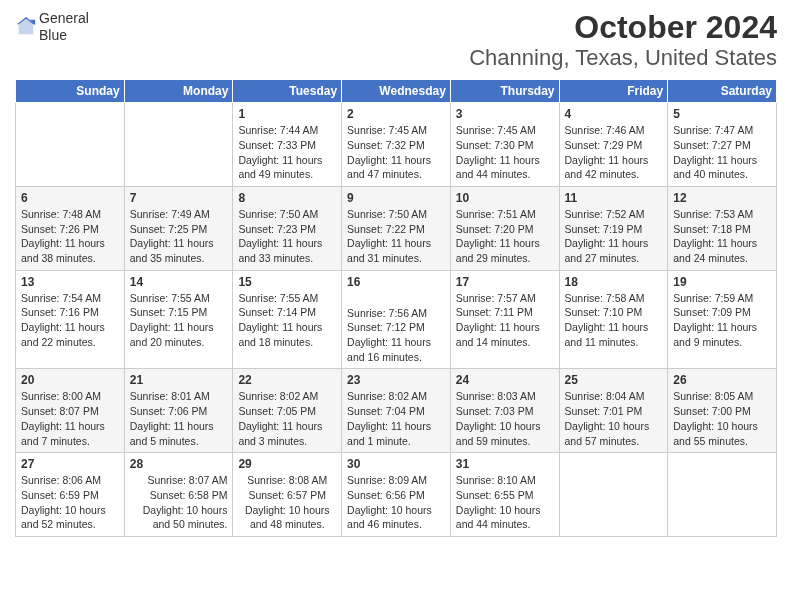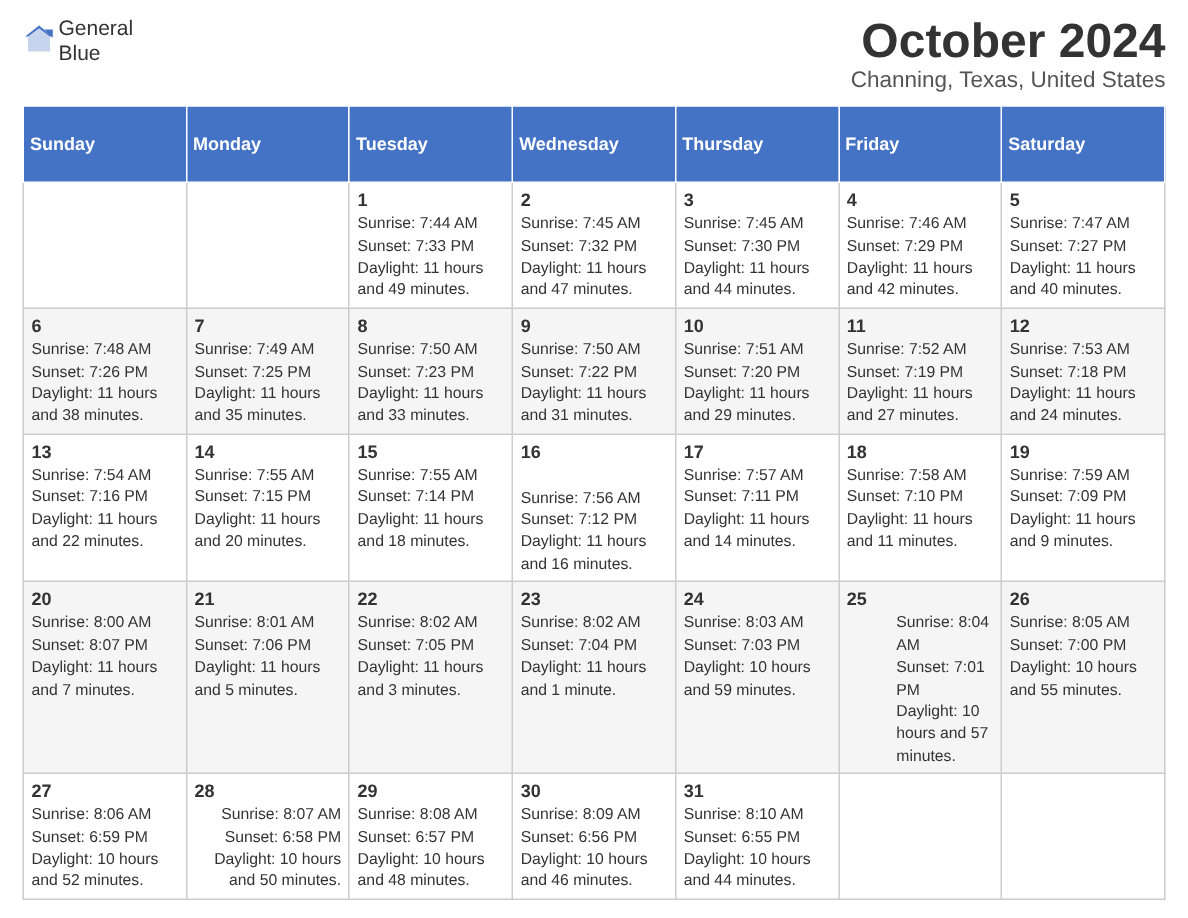--- a/index.html
+++ b/index.html
@@ -38,34 +38,34 @@
       text-align: right;
       margin-left: 47px;
     }
     .title-block h1 {
       font-size: 32px;
       font-weight: bold;
       color: #333;
       line-height: 1.1;
     }
     .title-block h2 {
-      font-size: 15px;
+      font-size: 22px;
       font-weight: normal;
       color: #555;
     }
     .calendar {
       width: 100%;
       border-collapse: collapse;
       font-size: 11px;
     }
     .calendar th {
       background-color: #4472C4;
       color: #fff;
-      padding: 18px 4px;
-      text-align: left;
+      padding: 4px 4px;
+      text-align: right;
       font-size: 12px;
       font-weight: bold;
       border: 1px solid #fff;
     }
     .calendar td {
       border: 1px solid #ccc;
       vertical-align: top;
       padding: 4px 5px;
       width: calc(100% / 7);
       min-height: 70px;
@@ -272,21 +272,21 @@
 Daylight: 11 hours and 1 minute.</div>
         </td>
         <td>
           <span class="day-number">24</span>
           <div class="day-info" style="white-space: pre-line;">Sunrise: 8:03 AM
 Sunset: 7:03 PM
 Daylight: 10 hours and 59 minutes.</div>
         </td>
         <td>
           <span class="day-number">25</span>
-          <div class="day-info" style="white-space: pre-line; margin-left: 33px;">Sunrise: 8:04 AM
+          <div class="day-info" style="white-space: pre-line;">Sunrise: 8:04 AM
 Sunset: 7:01 PM
 Daylight: 10 hours and 57 minutes.</div>
         </td>
         <td>
           <span class="day-number">26</span>
           <div class="day-info" style="white-space: pre-line;">Sunrise: 8:05 AM
 Sunset: 7:00 PM
 Daylight: 10 hours and 55 minutes.</div>
         </td>
       </tr>
@@ -298,21 +298,21 @@
 Daylight: 10 hours and 52 minutes.</div>
         </td>
         <td>
           <span class="day-number">28</span>
           <div class="day-info" style="white-space: pre-line; text-align: right;">Sunrise: 8:07 AM
 Sunset: 6:58 PM
 Daylight: 10 hours and 50 minutes.</div>
         </td>
         <td>
           <span class="day-number">29</span>
-          <div class="day-info" style="white-space: pre-line;">Sunrise: 8:08 AM
+          <div class="day-info" style="white-space: pre-line; text-align: center;">Sunrise: 8:08 AM
 Sunset: 6:57 PM
 Daylight: 10 hours and 48 minutes.</div>
         </td>
         <td>
           <span class="day-number">30</span>
           <div class="day-info" style="white-space: pre-line;">Sunrise: 8:09 AM
 Sunset: 6:56 PM
 Daylight: 10 hours and 46 minutes.</div>
         </td>
         <td>

